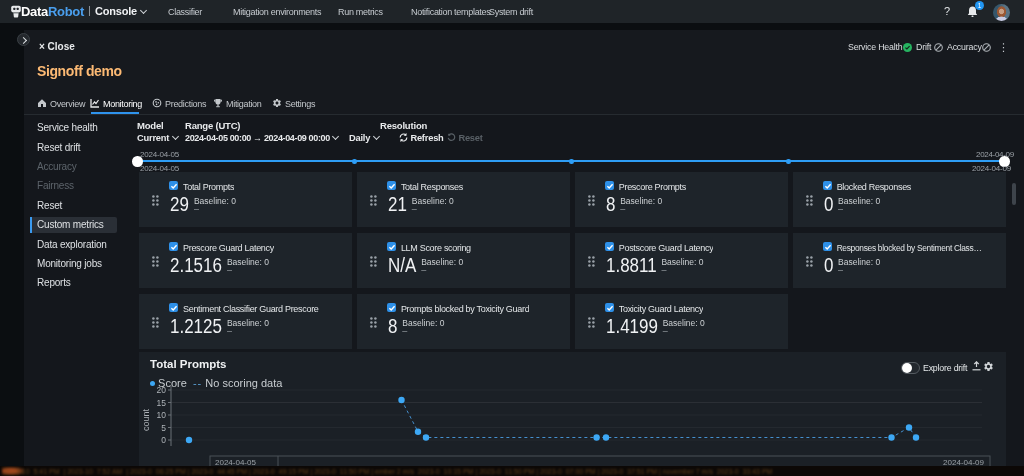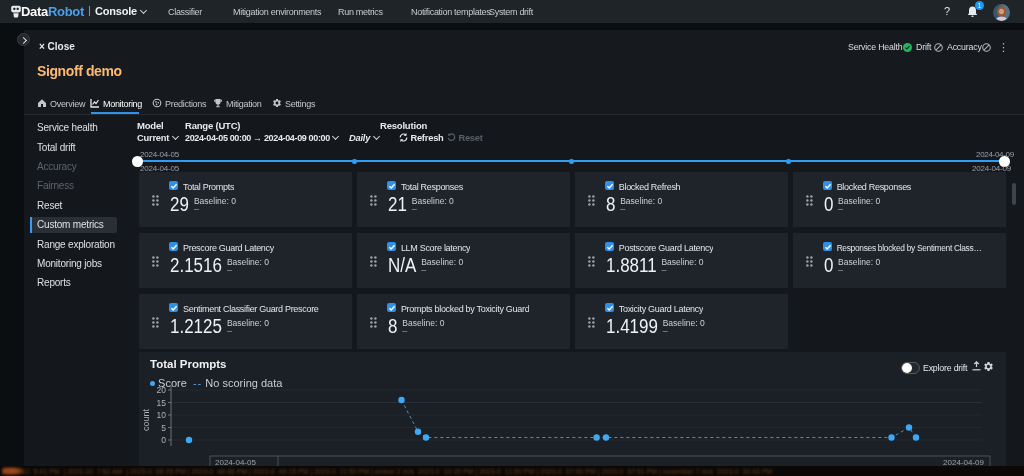--- a/index.html
+++ b/index.html
@@ -167,35 +167,35 @@
   <div class="tab" style="left:272px;">
     <svg width="10" height="10" viewBox="0 0 24 24" style="vertical-align:-1px;margin-right:3px;">
         <path d="M19.14,12.94c0.04-0.3,0.06-0.61,0.06-0.94c0-0.32-0.02-0.64-0.07-0.94l2.03-1.58c0.18-0.14,0.23-0.41,0.12-0.61l-1.92-3.32c-0.12-0.22-0.37-0.29-0.59-0.22l-2.39,0.96c-0.5-0.38-1.03-0.7-1.62-0.94L14.4,2.81c-0.04-0.24-0.24-0.41-0.48-0.41h-3.84c-0.24,0-0.43,0.17-0.47,0.41L9.25,5.35C8.66,5.59,8.12,5.92,7.63,6.29L5.24,5.33c-0.22-0.08-0.47,0-0.59,0.22L2.74,8.87C2.62,9.08,2.66,9.34,2.86,9.48l2.03,1.58C4.84,11.36,4.8,11.69,4.8,12s0.02,0.64,0.07,0.94l-2.03,1.58c-0.18,0.14-0.23,0.41-0.12,0.61l1.92,3.32c0.12,0.22,0.37,0.29,0.59,0.22l2.39-0.96c0.5,0.38,1.03,0.7,1.62,0.94l0.36,2.54c0.05,0.24,0.24,0.41,0.48,0.41h3.84c0.24,0,0.44-0.17,0.47-0.41l0.36-2.54c0.59-0.24,1.13-0.56,1.62-0.94l2.39,0.96c0.22,0.08,0.47,0,0.59-0.22l1.92-3.32c0.12-0.22,0.07-0.47-0.12-0.61L19.14,12.94z M12,15.6c-1.98,0-3.6-1.62-3.6-3.6s1.62-3.6,3.6-3.6s3.6,1.62,3.6,3.6S13.98,15.6,12,15.6z" fill="#c3c7cb"></path>
       </svg>Settings</div>
   <div id="tabline"></div>
 
   <div id="bodybg"></div>
 
   <div id="sideactive"></div>
   <div class="side" style="top:122px;">Service health</div>
-  <div class="side" style="top:142px;">Total drift</div>
+  <div class="side" style="top:142px;">Reset drift</div>
   <div class="side dim" style="top:161px;">Accuracy</div>
   <div class="side dim" style="top:180px;">Fairness</div>
   <div class="side" style="top:200px;">Reset</div>
   <div class="side" style="top:219px;">Custom metrics</div>
-  <div class="side" style="top:239px;">Range exploration</div>
+  <div class="side" style="top:239px;">Data exploration</div>
   <div class="side" style="top:258px;">Monitoring jobs</div>
   <div class="side" style="top:277px;">Reports</div>
 
   <div class="ctl-label" style="left:137px;">Model</div>
   <div class="ctl-label" style="left:185px;">Range (UTC)</div>
   <div class="ctl-label" style="left:349px;padding-left:31px;">Resolution</div>
   <div class="ctl-val" style="left:137px;">Current <span class="chev" style="top:-1px"></span></div>
   <div class="ctl-val" style="left:185px;font-size:9px;letter-spacing:-0.35px;">2024-04-05&nbsp;00:00 <span style="font-weight:normal">→</span> 2024-04-09&nbsp;00:00 <span class="chev" style="top:-1px"></span></div>
-  <div class="ctl-val" style="left:349px;font-style:italic;">Daily <span class="chev" style="top:-1px"></span></div>
+  <div class="ctl-val" style="left:349px;">Daily <span class="chev" style="top:-1px"></span></div>
   <div class="ctl-val" style="left:399px;">
     <svg width="9" height="9" viewBox="0 0 9 9" style="vertical-align:-1px;">
         <path d="M1.2 4.5 A3.3 3.3 0 0 1 7 2.2" stroke="#e8eaec" stroke-width="1.2" fill="none"></path>
         <path d="M7.6 0 L7.4 3 L4.6 2.4 Z" fill="#e8eaec"></path>
         <path d="M7.8 4.5 A3.3 3.3 0 0 1 2 6.8" stroke="#e8eaec" stroke-width="1.2" fill="none"></path>
         <path d="M1.4 9 L1.6 6 L4.4 6.6 Z" fill="#e8eaec"></path>
       </svg>
     Refresh</div>
   <div class="ctl-val dimtext" style="left:447px;color:#596066;">
     <svg width="9" height="9" viewBox="0 0 9 9" style="vertical-align:-1px;">
@@ -257,21 +257,21 @@
     <div class="num">21</div>
     <div class="bl" style="left: 54.8817px;">Baseline: 0</div>
     <div class="dash" style="left: 54.8817px;">–</div>
       </div>
       <div class="card">
     <div class="cb">
           <svg width="8" height="8" viewBox="0 0 8 8">
             <path d="M1.4 4.2 L3.2 6 L6.6 2.2" stroke="#fff" stroke-width="1.4" fill="none"></path>
           </svg>
         </div>
-    <div class="t">Blocked Refresh</div>
+    <div class="t">Prescore Prompts</div>
     <svg class="handle" width="7" height="11" viewBox="0 0 7 11">
       <g fill="#9aa1a8">
         <circle cx="1.4" cy="1.4" r="1.25"></circle>
             <circle cx="5.4" cy="1.4" r="1.25"></circle>
         <circle cx="1.4" cy="5.5" r="1.25"></circle>
             <circle cx="5.4" cy="5.5" r="1.25"></circle>
         <circle cx="1.4" cy="9.6" r="1.25"></circle>
             <circle cx="5.4" cy="9.6" r="1.25"></circle>
       </g>
     </svg>
@@ -320,21 +320,21 @@
     <div class="num">2.1516</div>
     <div class="bl" style="left: 87.9009px;">Baseline: 0</div>
     <div class="dash" style="left: 87.9009px;">–</div>
       </div>
       <div class="card">
     <div class="cb">
           <svg width="8" height="8" viewBox="0 0 8 8">
             <path d="M1.4 4.2 L3.2 6 L6.6 2.2" stroke="#fff" stroke-width="1.4" fill="none"></path>
           </svg>
         </div>
-    <div class="t">LLM Score latency</div>
+    <div class="t">LLM Score scoring</div>
     <svg class="handle" width="7" height="11" viewBox="0 0 7 11">
       <g fill="#9aa1a8">
         <circle cx="1.4" cy="1.4" r="1.25"></circle>
             <circle cx="5.4" cy="1.4" r="1.25"></circle>
         <circle cx="1.4" cy="5.5" r="1.25"></circle>
             <circle cx="5.4" cy="5.5" r="1.25"></circle>
         <circle cx="1.4" cy="9.6" r="1.25"></circle>
             <circle cx="5.4" cy="9.6" r="1.25"></circle>
       </g>
     </svg>

